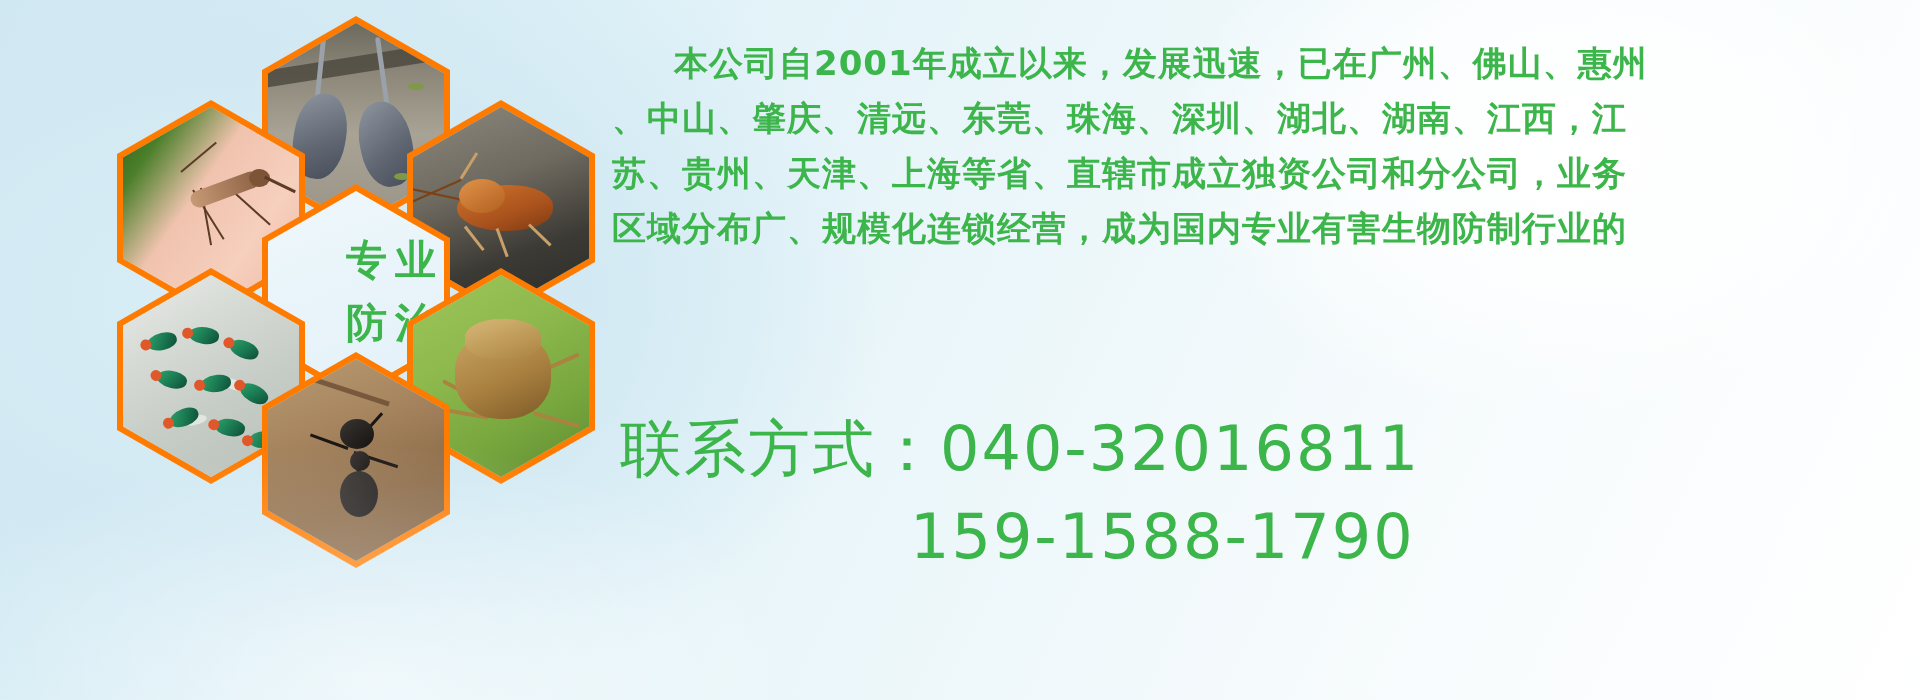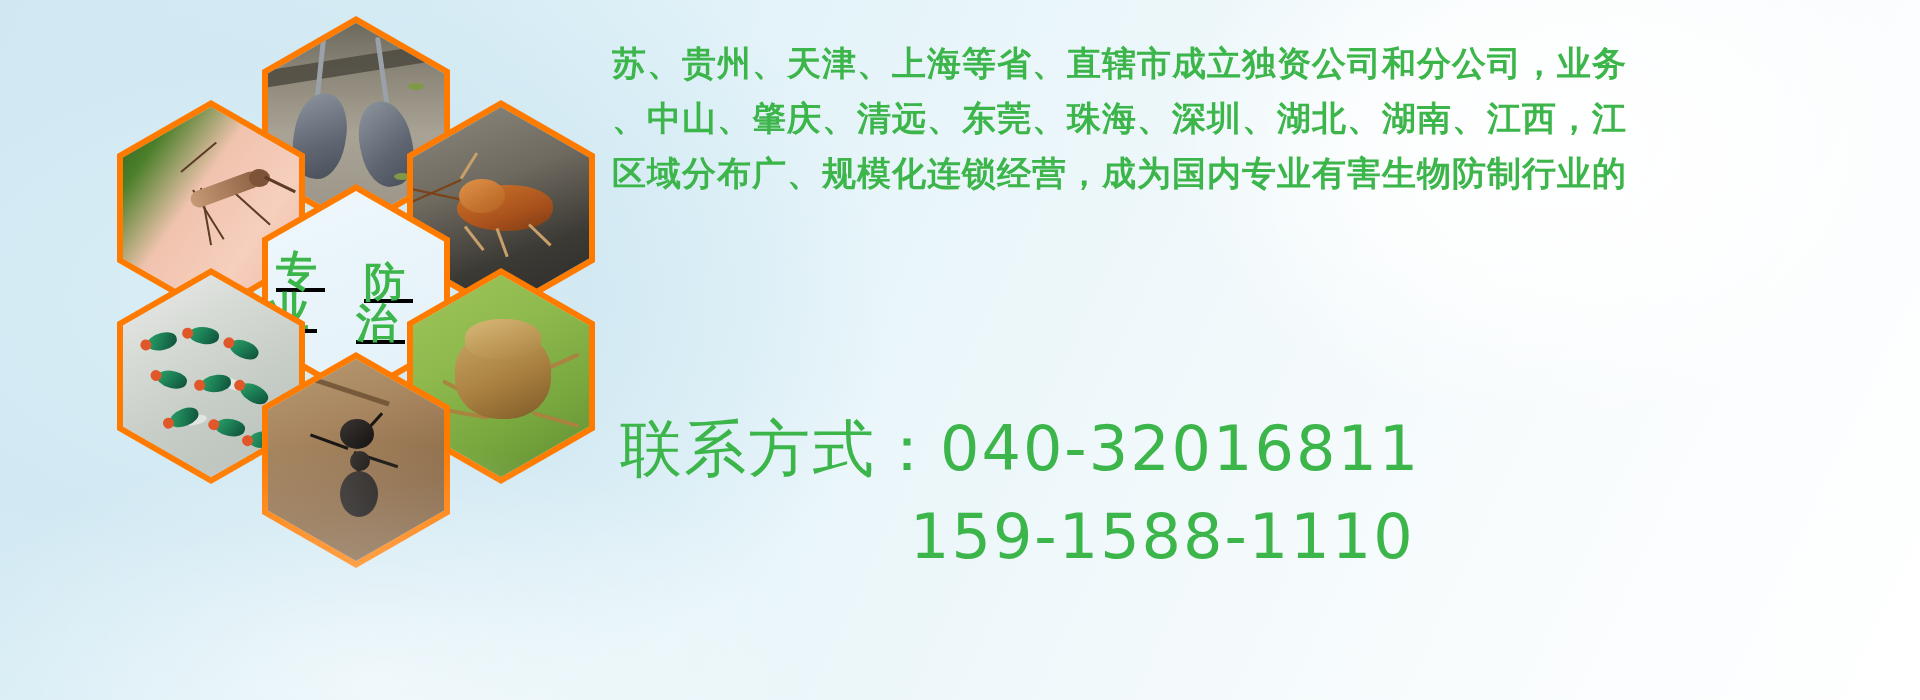--- a/index.html
+++ b/index.html
@@ -48,21 +48,21 @@
   #hex-left-up  {left:27px;  top:92px;}
   #hex-right-up {left:317px; top:92px;}
   #hex-center   {left:172px; top:176px;}
   #hex-left-dn  {left:27px;  top:260px;}
   #hex-right-dn {left:317px; top:260px;}
   #hex-bottom   {left:172px; top:344px;}
 
   
   #hex-center .inner{
     background:linear-gradient(160deg,#eef7fb 0%,#e8f4fa 55%,#e3f1f8 100%);
-    display:flex;flex-direction:row;align-items:center;justify-content:center;text-decoration:underline;
+    display:flex;flex-direction:column;align-items:flex-end;justify-content:center;
   }
   .center-word{
     color:#3cb54a;font-weight:bold;letter-spacing:8px;
     font-size:41px;line-height:1.0;text-indent:8px;
     font-family:"DejaVu Sans","Liberation Sans",sans-serif;
   }
   .center-word.w2{margin-top:22px;}
 
   
   .ph{position:absolute;inset:0;}
@@ -257,25 +257,26 @@
           <div class="seg" style="left:72px;top:60px;width:34px;height:30px;"></div>
           <div class="seg" style="left:82px;top:92px;width:20px;height:20px;"></div>
           <div class="seg" style="left:72px;top:112px;width:38px;height:46px;"></div>
         </div>
       </div>
     </div>
 
   </div>
 
   <div id="copy">
+    <div class="para indent">本公司自2001年成立以来，发展迅速，已在广州、佛山、惠州</div>
+    <div class="para">、中山、肇庆、清远、东莞、珠海、深圳、湖北、湖南、江西，江</div>
     <div class="para">苏、贵州、天津、上海等省、直辖市成立独资公司和分公司，业务</div>
-    <div class="para">、中山、肇庆、清远、东莞、珠海、深圳、湖北、湖南、江西，江</div>
     <div class="para">区域分布广、规模化连锁经营，成为国内专业有害生物防制行业的</div>
   </div>
 
   <div id="contact">
     <div class="contact-line">
       <span>联系方式：</span><span>040-32016811</span>
     </div>
-    <div class="contact-line second">159-1588-1110</div>
+    <div class="contact-line second">159-1588-1790</div>
   </div>
 
 </div>
 
 </body></html>

